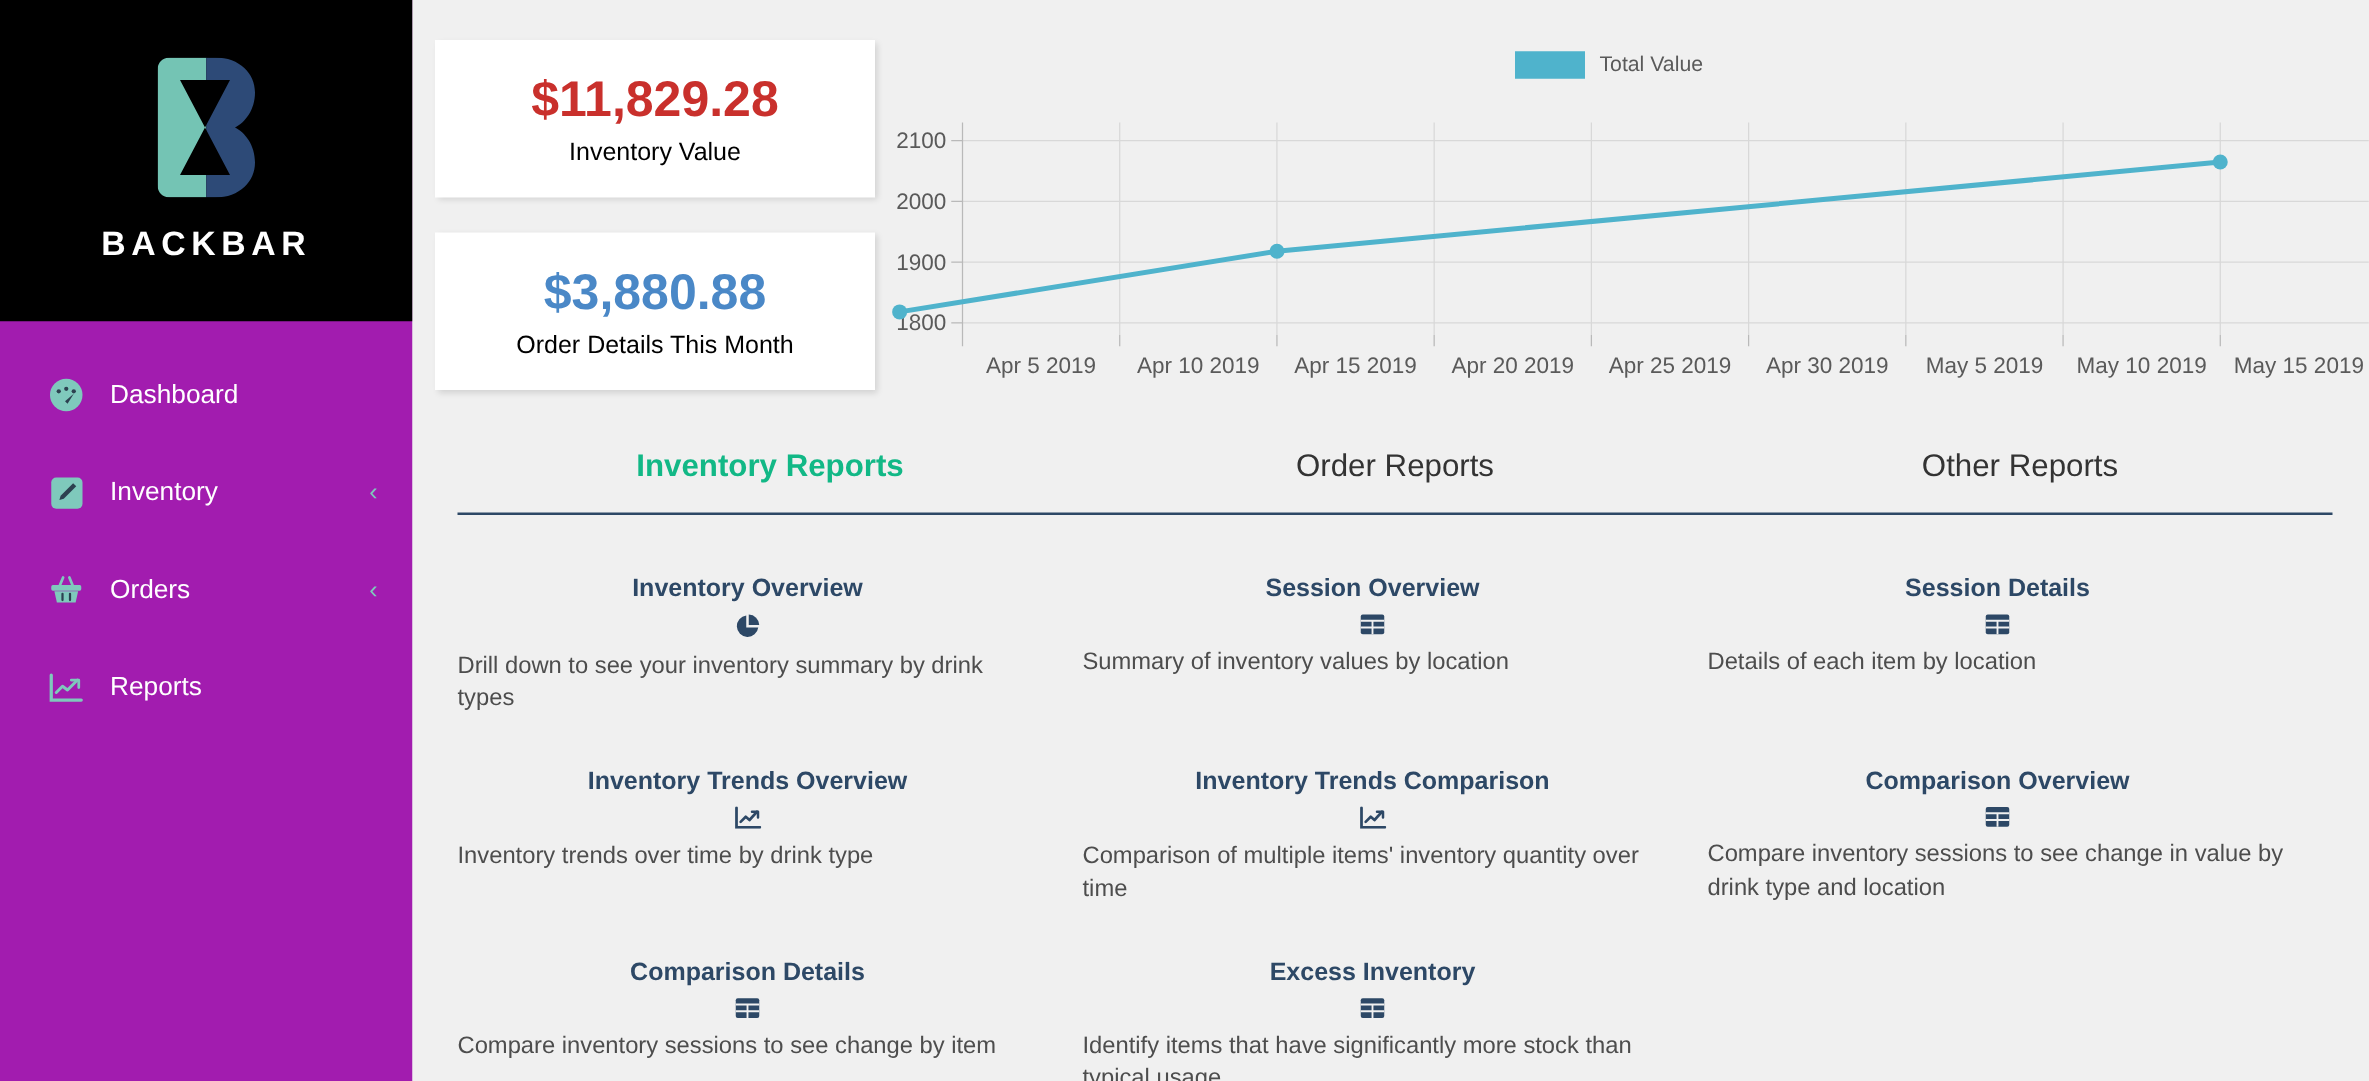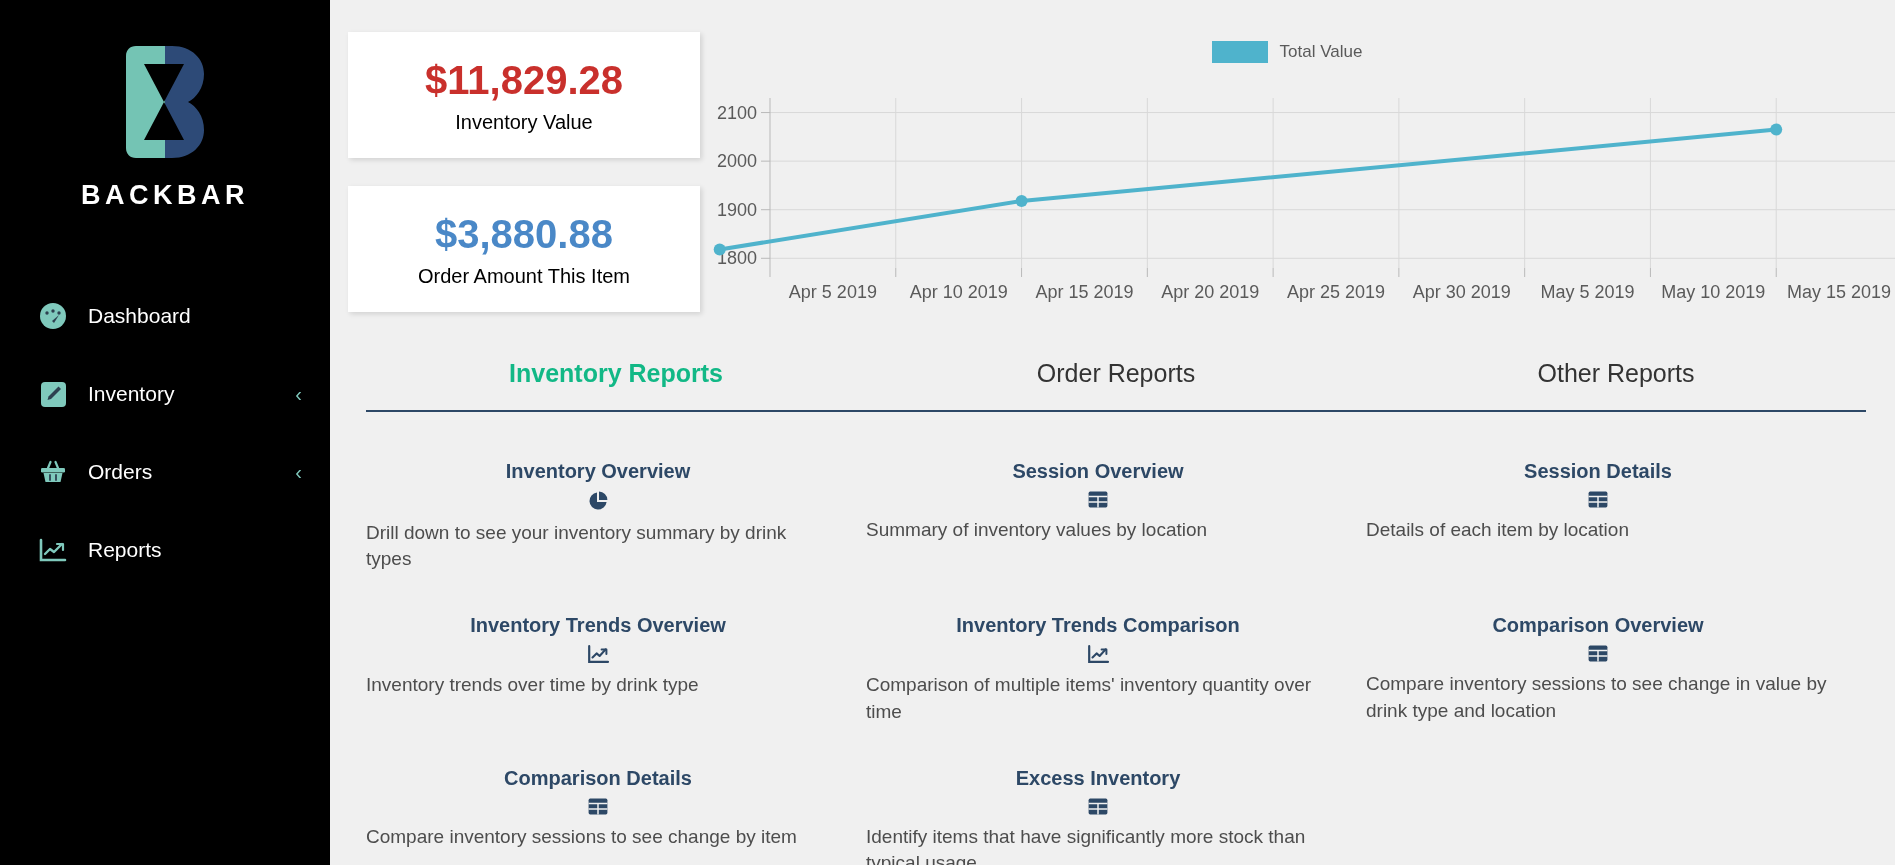--- a/index.html
+++ b/index.html
@@ -5,21 +5,21 @@
   * { box-sizing: border-box; margin: 0; padding: 0; }
   html, body {
     width: 1895px; height: 865px;
     font-family: "Liberation Sans", sans-serif;
     background: #f0f0f0;
     overflow: hidden;
   }
   .app { display: flex; width: 1895px; height: 865px; }
 
   
-  .sidebar { width: 330px; height: 865px; flex: 0 0 330px; background: #000000; }
+  .sidebar { width: 330px; height: 865px; flex: 0 0 330px; background: #a21caf; }
   .brand {
     background: #000; height: 257px; width: 330px;
     display: flex; flex-direction: column;
     align-items: center; justify-content: center;
   }
   .logo-mark { width: 78px; height: 112px; margin-bottom: 22px; }
   .brand-name {
     color: #fff; font-size: 27px; font-weight: bold;
     letter-spacing: 4.5px;
   }
@@ -174,21 +174,21 @@
 
     <div class="top-row">
 
       <div class="kpis">
         <div class="kpi-card">
           <div class="kpi-value red">$11,829.28</div>
           <div class="kpi-label">Inventory Value</div>
         </div>
         <div class="kpi-card">
           <div class="kpi-value blue">$3,880.88</div>
-          <div class="kpi-label">Order Amount This Item</div>
+          <div class="kpi-label">Order Details This Month</div>
         </div>
       </div>
 
       <div class="chart-wrap">
         <div class="chart-legend">
           <span class="legend-swatch"></span>
           <span class="legend-text">Total Value</span>
         </div>
         <svg class="chart-svg" id="chart-svg" width="1190" height="245">
             <line x1="58" y1="186.28571428571428" x2="1190" y2="186.28571428571428" stroke="#d8d8d8" stroke-width="1"></line>

